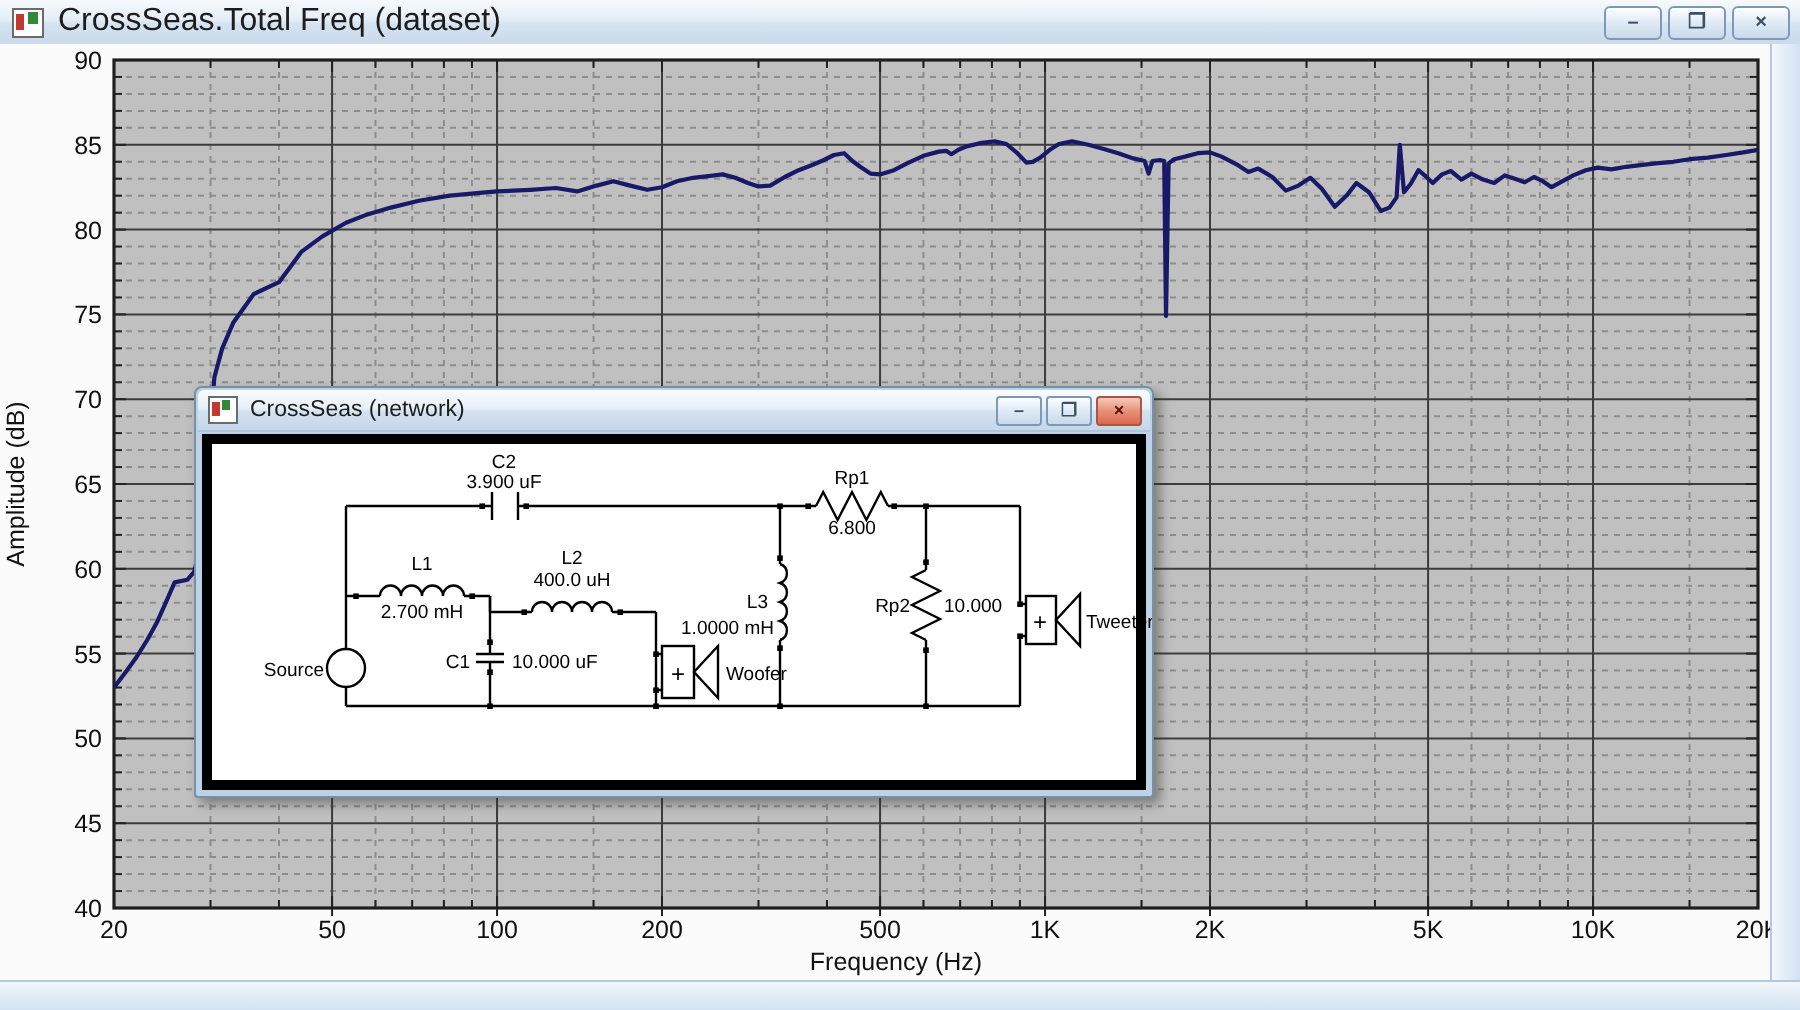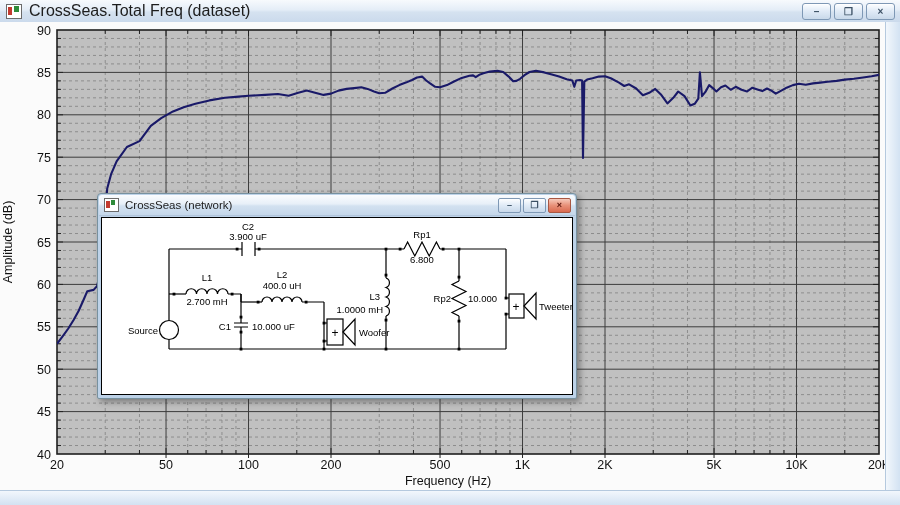--- a/index.html
+++ b/index.html
@@ -35,21 +35,21 @@
     display:flex;align-items:center;border-bottom:1px solid #b0c4da;}
   .nw-title-text{font-size:11.5px;color:#1d1d1d;white-space:nowrap;}
   .nw-icon{width:13px;height:12px;margin:0 6px 0 5px;background:#fff;border:1px solid #6b6b6b;position:relative;flex:0 0 auto;}
   .nw-icon .r{position:absolute;left:1px;top:2px;width:4px;height:7px;background:#c23a2f;}
   .nw-icon .g{position:absolute;left:6px;top:1px;width:4px;height:5px;background:#2e8b3a;}
   .nw-btns{position:absolute;right:4px;top:3px;display:flex;gap:2px;}
   .nwbtn{width:21px;height:13px;border:1px solid #7e98b5;border-radius:2px;
     background:linear-gradient(180deg,#fdfeff,#dfeaf6 50%,#c9d9ea);
     display:flex;align-items:center;justify-content:center;font-size:9px;line-height:9px;color:#3b5064;font-weight:bold;}
   .nwbtn.close{background:linear-gradient(180deg,#f6c9ba,#e89078 50%,#d96a50);border-color:#a85743;color:#5a130a;}
-  .nw-content{position:absolute;left:3px;top:23px;right:3px;bottom:3px;background:#fff;border:1px solid #000000;}
+  .nw-content{position:absolute;left:3px;top:23px;right:3px;bottom:3px;background:#fff;border:5px solid #000000;}
   .nw-content svg{display:block;}
   .nw-content text{font-family:"Liberation Sans",sans-serif;font-size:9.5px;fill:#000;}
   .nw-content text.plus{font-size:12px;}
 </style>
 </head>
 <body>
 
 <div class="app">
 
   <div class="titlebar">

